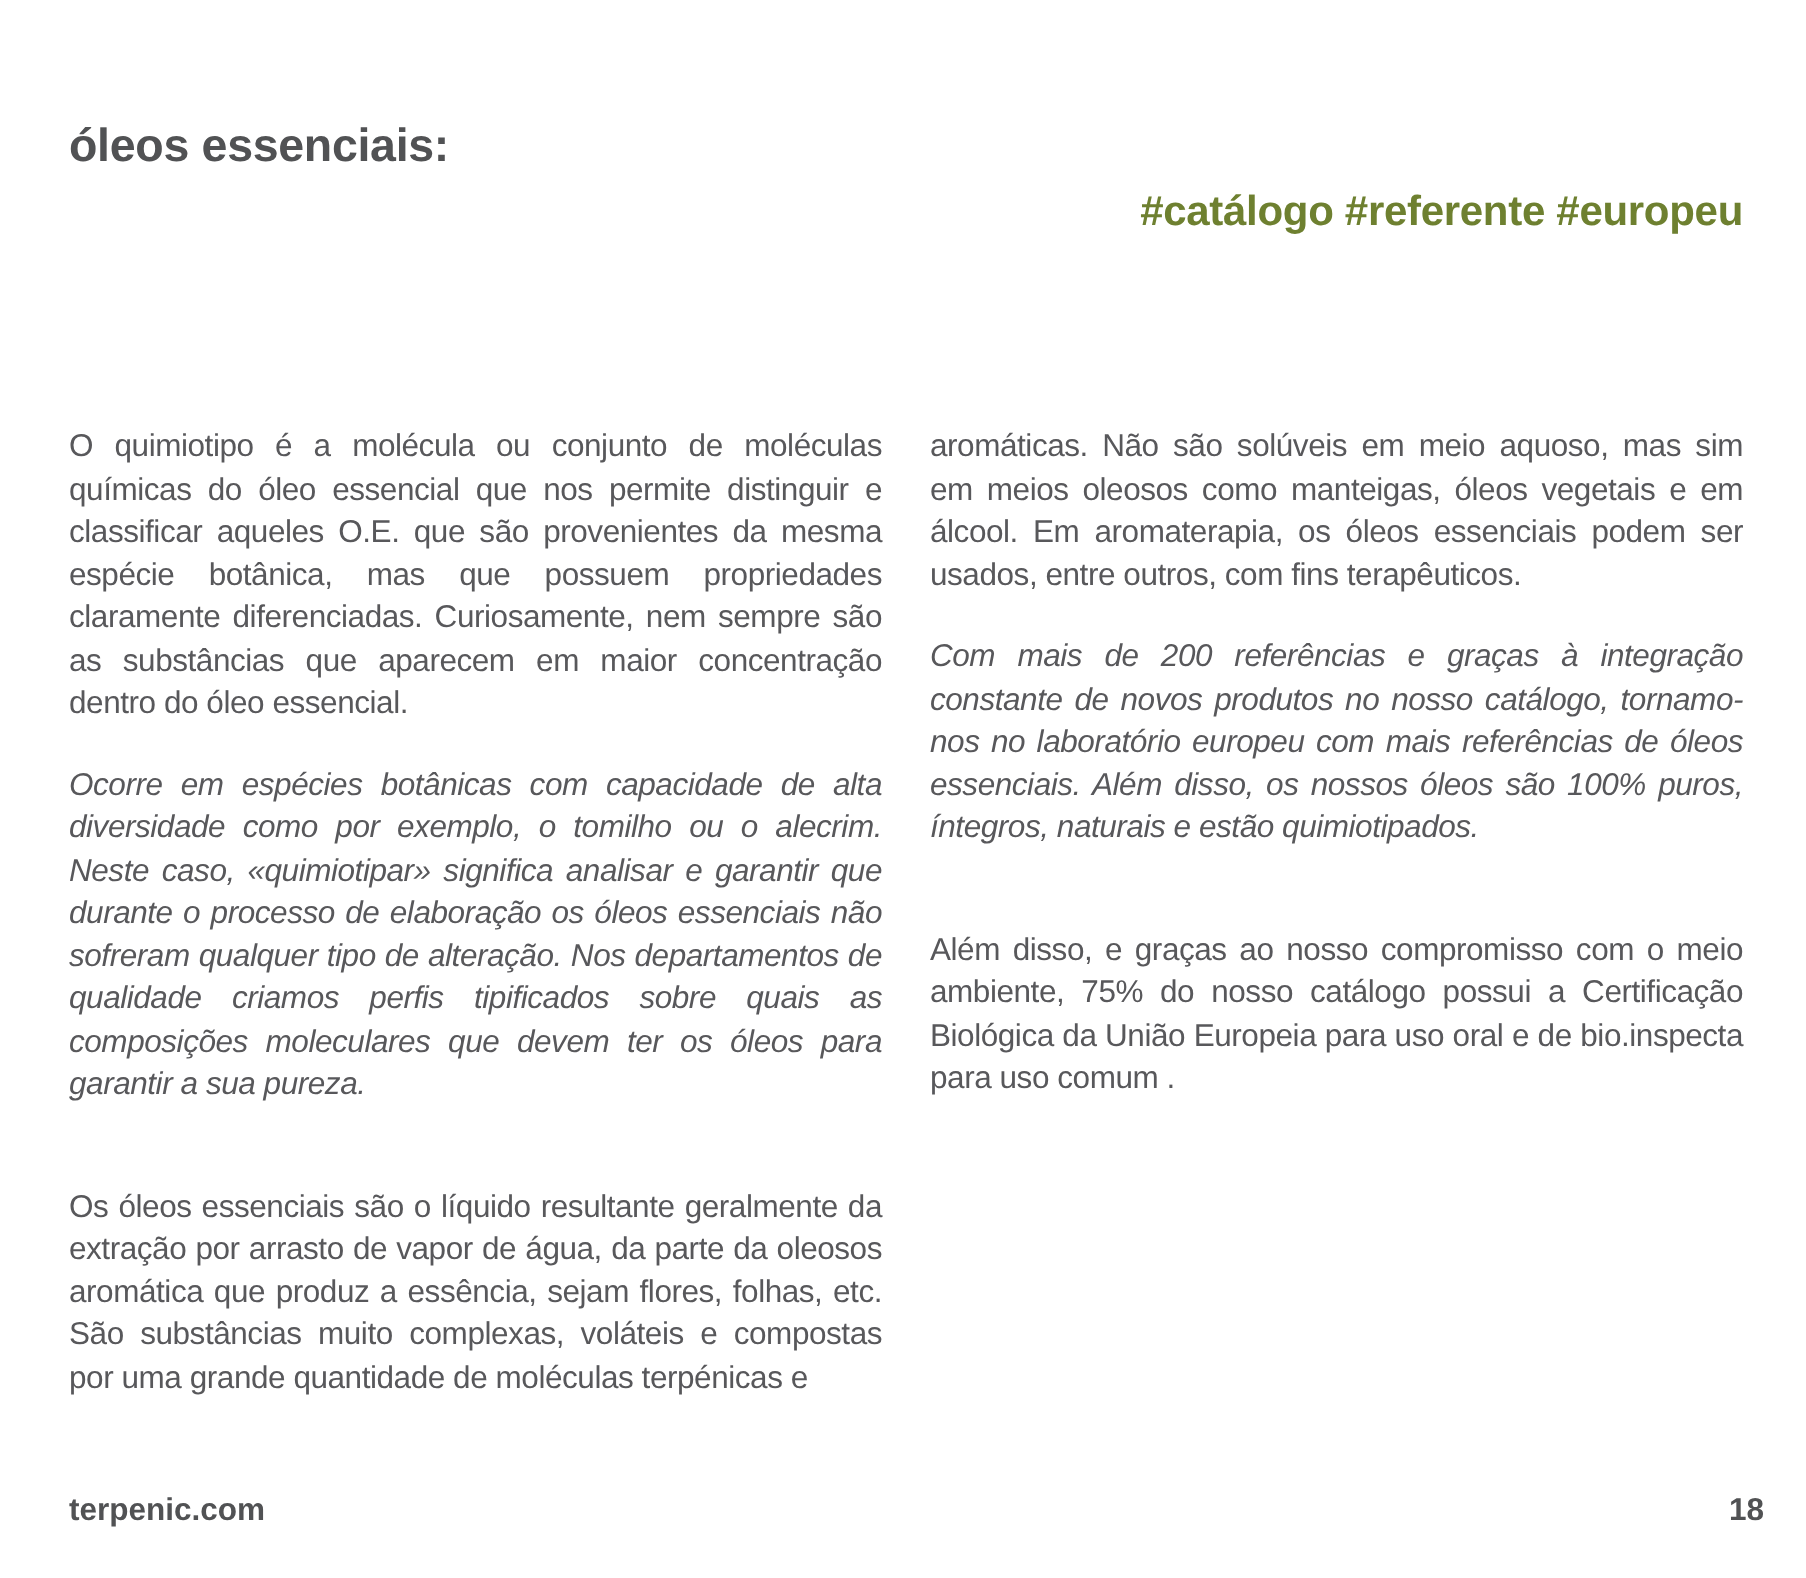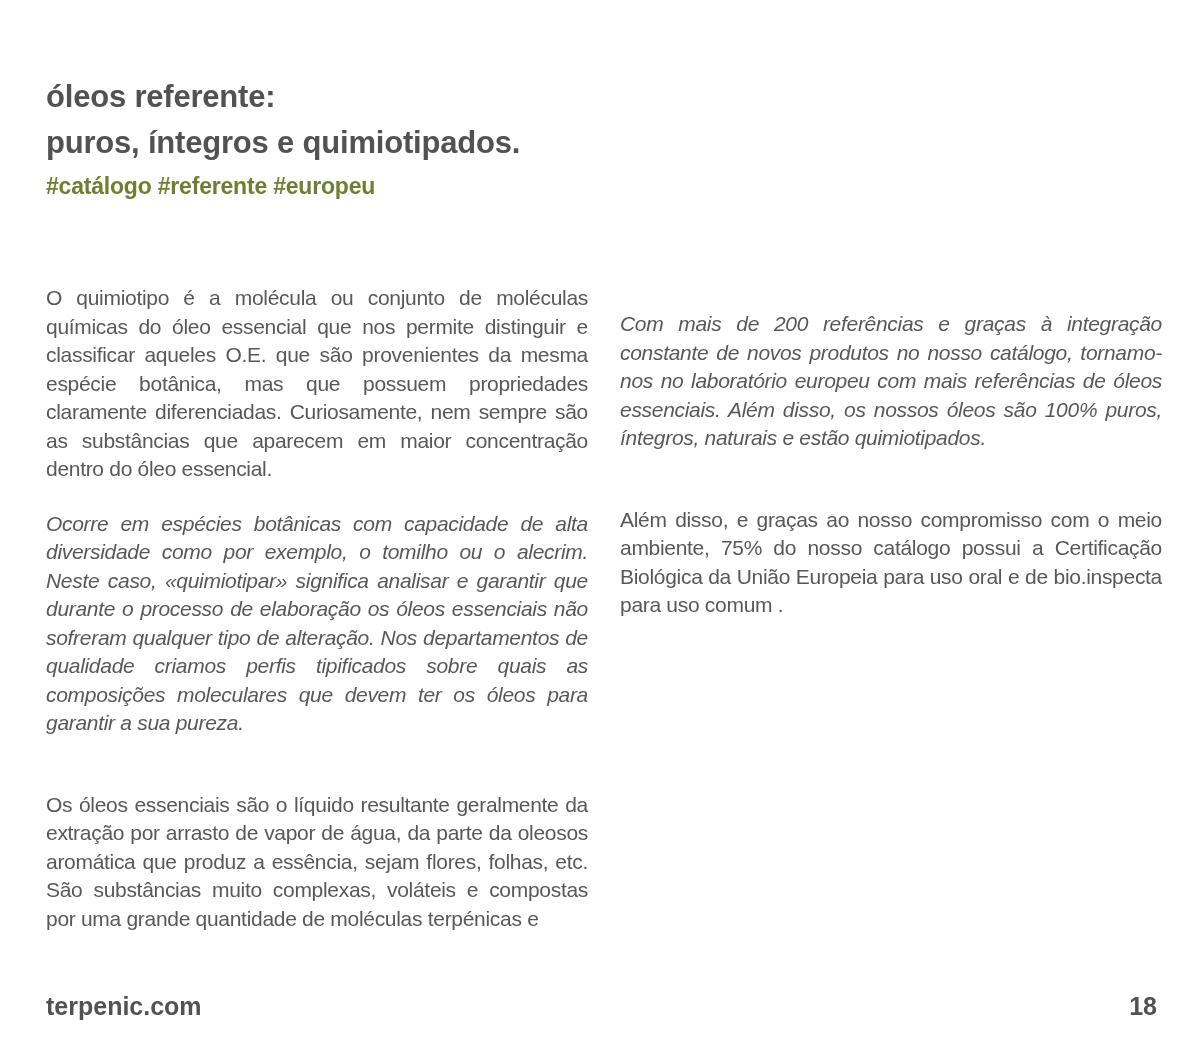--- a/index.html
+++ b/index.html
@@ -30,25 +30,26 @@
     margin:0;
     font-size:31px;
     line-height:46px;
     font-weight:700;
     color:var(--heading);
     letter-spacing:-0.2px;
   }
   .title-line{display:block;}
   .hashtags{
     margin-top:7px;
-    font-size:23px;
+    font-size:28px;
     line-height:27px;
     font-weight:700;
     color:var(--accent);
     letter-spacing:-0.2px;
+    text-align:right;
   }
   .columns{
     position:absolute;
     top:284px;
     left:46px;
     right:42px;
     display:flex;
     gap:32px;
   }
   .col{
@@ -61,51 +62,51 @@
     line-height:28.5px;
     color:var(--body-text);
     text-align:justify;
     letter-spacing:-0.3px;
   }
   .gap-s{margin-top:26px;font-style:italic;}
   .gap-l{margin-top:53px;}
   .page-footer{
     position:absolute;
     left:46px;
-    right:47px;
+    right:28px;
     top:994px;
     display:flex;
     justify-content:space-between;
     align-items:baseline;
-    font-size:25px;
+    font-size:21px;
     line-height:25px;
     font-weight:700;
     color:var(--heading);
   }
 </style>
 </head>
 <body>
 
 <div class="page">
 
   <header class="page-header">
     <h1 class="page-title">
-      <span class="title-line">óleos referente:</span>
-      <span class="title-line">puros, íntegros e quimiotipados.</span>
+      <span class="title-line">óleos essenciais:</span>
     </h1>
     <div class="hashtags">#catálogo #referente #europeu</div>
   </header>
 
   <main class="columns">
     <div class="col">
       <p class="para">O quimiotipo é a molécula ou conjunto de moléculas químicas do óleo essencial que nos permite distinguir e classificar aqueles O.E. que são provenientes da mesma espécie botânica, mas que possuem propriedades claramente diferenciadas. Curiosamente, nem sempre são as substâncias que aparecem em maior concentração dentro do óleo essencial.</p>
       <p class="para gap-s">Ocorre em espécies botânicas com capacidade de alta diversidade como por exemplo, o tomilho ou o alecrim. Neste caso, «quimiotipar» significa analisar e garantir que durante o processo de elaboração os óleos essenciais não sofreram qualquer tipo de alteração. Nos departamentos de qualidade criamos perfis tipificados sobre quais as composições moleculares que devem ter os óleos para garantir a sua pureza.</p>
       <p class="para gap-l">Os óleos essenciais são o líquido resultante geralmente da extração por arrasto de vapor de água, da parte da oleosos aromática que produz a essência, sejam flores, folhas, etc. São substâncias muito complexas, voláteis e compostas por uma grande quantidade de moléculas terpénicas e</p>
     </div>
     <div class="col">
+      <p class="para">aromáticas. Não são solúveis em meio aquoso, mas sim em meios oleosos como manteigas, óleos vegetais e em álcool. Em aromaterapia, os óleos essenciais podem ser usados, entre outros, com fins terapêuticos.</p>
       <p class="para gap-s">Com mais de 200 referências e graças à integração constante de novos produtos no nosso catálogo, tornamo-nos no laboratório europeu com mais referências de óleos essenciais. Além disso, os nossos óleos são 100% puros, íntegros, naturais e estão quimiotipados.</p>
       <p class="para gap-l">Além disso, e graças ao nosso compromisso com o meio ambiente, 75% do nosso catálogo possui a Certificação Biológica da União Europeia para uso oral e de bio.inspecta para uso comum .</p>
     </div>
   </main>
 
   <footer class="page-footer">
     <span>terpenic.com</span>
     <span>18</span>
   </footer>
 

